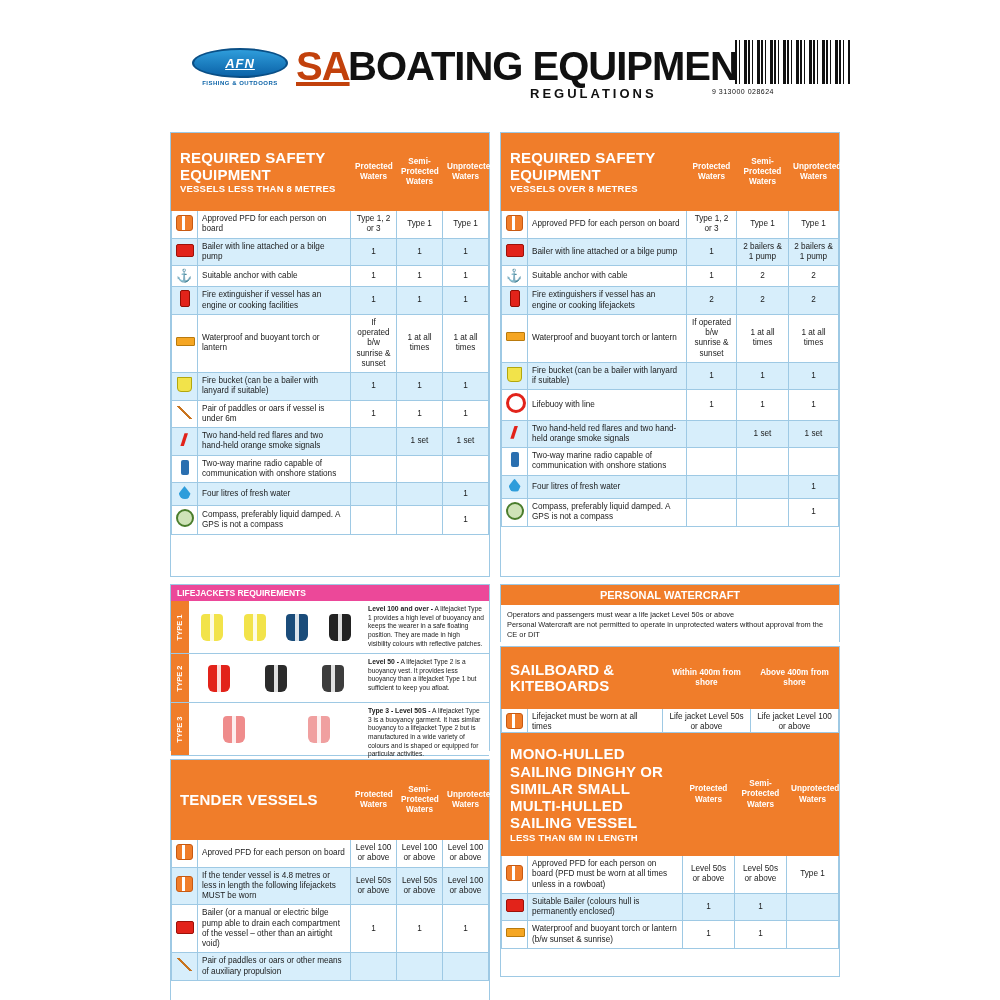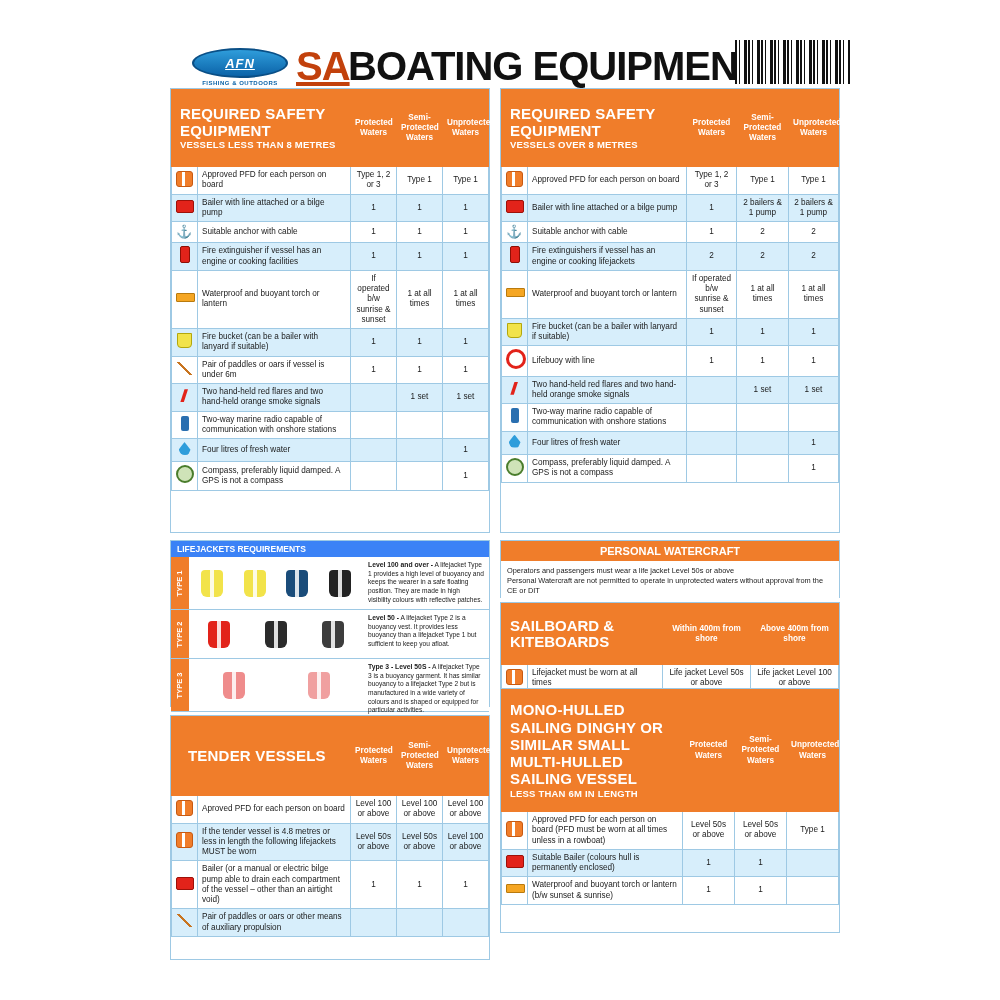--- a/index.html
+++ b/index.html
@@ -38,21 +38,21 @@
     position:absolute;left:530px;top:68px;
     font-size:13px;font-weight:bold;color:#111;letter-spacing:3px;
   }
   .barcode{position:absolute;left:735px;top:22px;width:115px;height:46px;background:#fff;}
   .barcode .bars{width:115px;height:44px;
     background-image:repeating-linear-gradient(90deg,#111 0 2px,#fff 2px 4px,#111 4px 5px,#fff 5px 9px,#111 9px 12px,#fff 12px 13px);
   }
   .barcode-num{position:absolute;left:712px;top:70px;font-size:7px;color:#111;letter-spacing:.5px;width:160px;}
 
   
-  .panel{position:absolute;background:#fff;border:1px solid #9ec9e4;box-sizing:border-box;}
+  .panel{position:absolute;background:#fff;border:1px solid #9ec9e4;box-sizing:border-box;margin-top:44px;}
   table.t{border-collapse:collapse;width:100%;table-layout:fixed;}
   table.t td{border:1px solid #9ec9e4;vertical-align:middle;padding:3px 4px;font-size:8.2px;line-height:1.25;}
   .hdr-orange{background:#f07d2a;color:#fff;border:1px solid #f07d2a !important;}
   .hdr-title{font-size:15px;font-weight:bold;line-height:1.15;letter-spacing:.2px;}
   .hdr-sub{font-size:9.5px;font-weight:bold;letter-spacing:.2px;}
   .hdr-col{background:#f07d2a;color:#fff;text-align:center;font-size:8.2px;font-weight:bold;line-height:1.3;border:1px solid #f07d2a !important;}
   .row-a{background:#ffffff;}
   .row-b{background:#d7eefb;}
   .cell-item{padding-left:2px;}
   .val{text-align:center;font-size:8.2px;}
@@ -69,21 +69,21 @@
   .ic-bucket{width:13px;height:13px;background:#f2e34a;border:1px solid #b3a70d;border-radius:0 0 4px 4px;display:inline-block;}
   .ic-paddle{width:15px;height:13px;display:inline-block;background:
      linear-gradient(45deg,transparent 44%,#c8741f 44%,#c8741f 56%,transparent 56%);}
   .ic-flare{width:14px;height:13px;background:#e2231a;display:inline-block;clip-path:polygon(20% 100%,45% 100%,75% 0,50% 0);}
   .ic-radio{width:8px;height:15px;background:#2a6fb0;display:inline-block;border-radius:2px;}
   .ic-water{width:12px;height:13px;background:#2e9ddb;display:inline-block;border-radius:50% 50% 50% 50%/60% 60% 40% 40%;clip-path:polygon(50% 0,100% 60%,80% 100%,20% 100%,0 60%);}
   .ic-compass{width:14px;height:14px;border:2px solid #4a7d2c;border-radius:50%;display:inline-block;background:#cfe3b8;}
   .ic-ring{width:14px;height:14px;border:3px solid #e2231a;border-radius:50%;display:inline-block;background:#fff;}
 
   
-  .lj-head{background:#3b82f6;color:#fff;font-size:8.5px;font-weight:bold;padding:3px 6px;}
+  .lj-head{background:#ec4899;color:#fff;font-size:8.5px;font-weight:bold;padding:3px 6px;}
   .lj-row{display:flex;border-bottom:1px solid #9ec9e4;}
   .lj-type{width:18px;background:#f07d2a;color:#fff;font-size:7.5px;font-weight:bold;display:flex;align-items:center;justify-content:center;}
   .lj-type span{transform:rotate(-90deg);white-space:nowrap;}
   .lj-img{width:170px;display:flex;align-items:center;justify-content:space-around;padding:3px 2px;background:#fff;}
   .lj-txt{flex:1;font-size:6.6px;line-height:1.3;padding:4px 5px;background:#fff;}
   .lj-txt b{font-size:6.8px;}
   .vest{width:22px;height:27px;border-radius:4px 4px 6px 6px;position:relative;}
   .vest:after{content:"";position:absolute;left:9px;top:0;width:4px;height:27px;background:#ffffff;opacity:.85;}
 
   
@@ -393,21 +393,21 @@
     <table class="t">
       <colgroup>
           <col style="width:26px">
           <col>
           <col style="width:46px">
           <col style="width:46px">
           <col style="width:46px">
         </colgroup>
       <tbody id="td-body">
           <tr>
-            <td class="hdr-orange" colspan="2" style="height:62px;padding:8px 16px;">
+            <td class="hdr-orange" colspan="2" style="height:62px;padding:8px 8px;">
               <div class="hdr-title">TENDER VESSELS</div>
             </td>
             <td class="hdr-col">Protected<br>Waters</td>
             <td class="hdr-col">Semi-Protected<br>Waters</td>
             <td class="hdr-col">Unprotected<br>Waters</td>
           </tr>
           <tr class="row-a">
             <td class="icon-cell"><span class="ic-pfd"></span></td>
             <td class="cell-item">Aproved PFD for each person on board</td>
             <td class="val">Level 100 or above</td>

